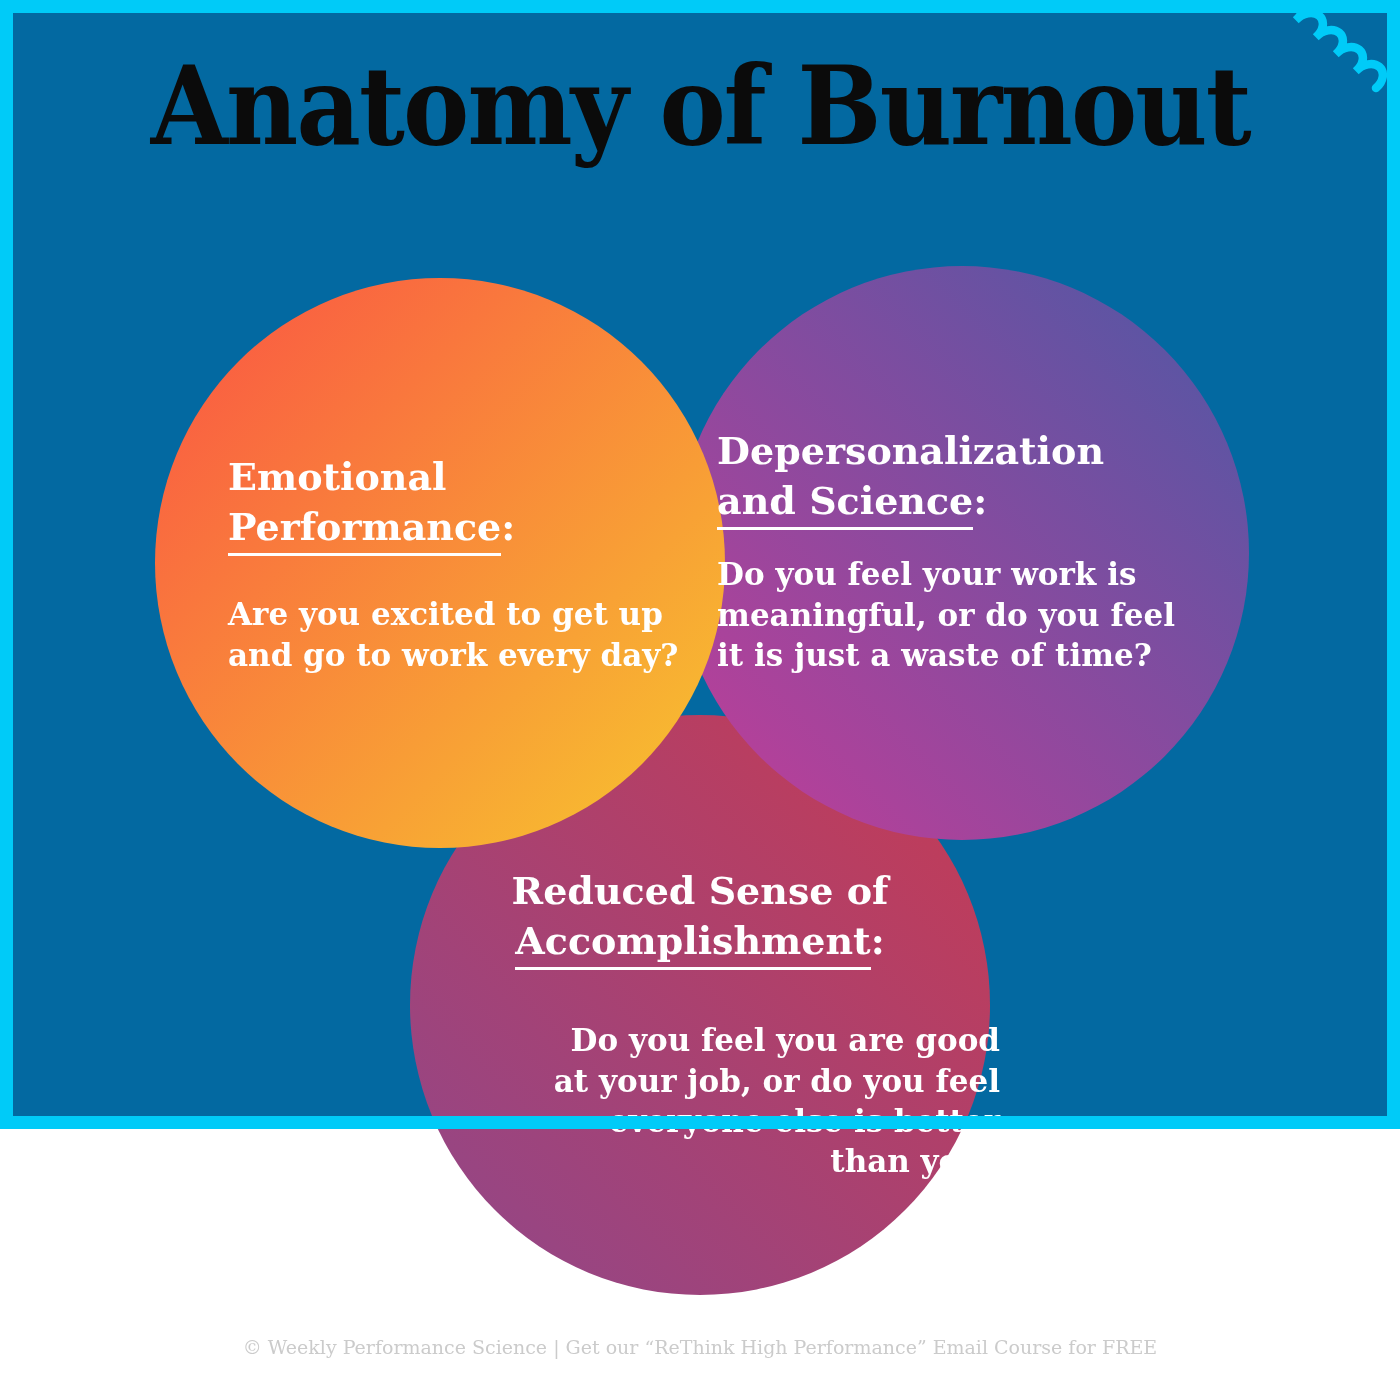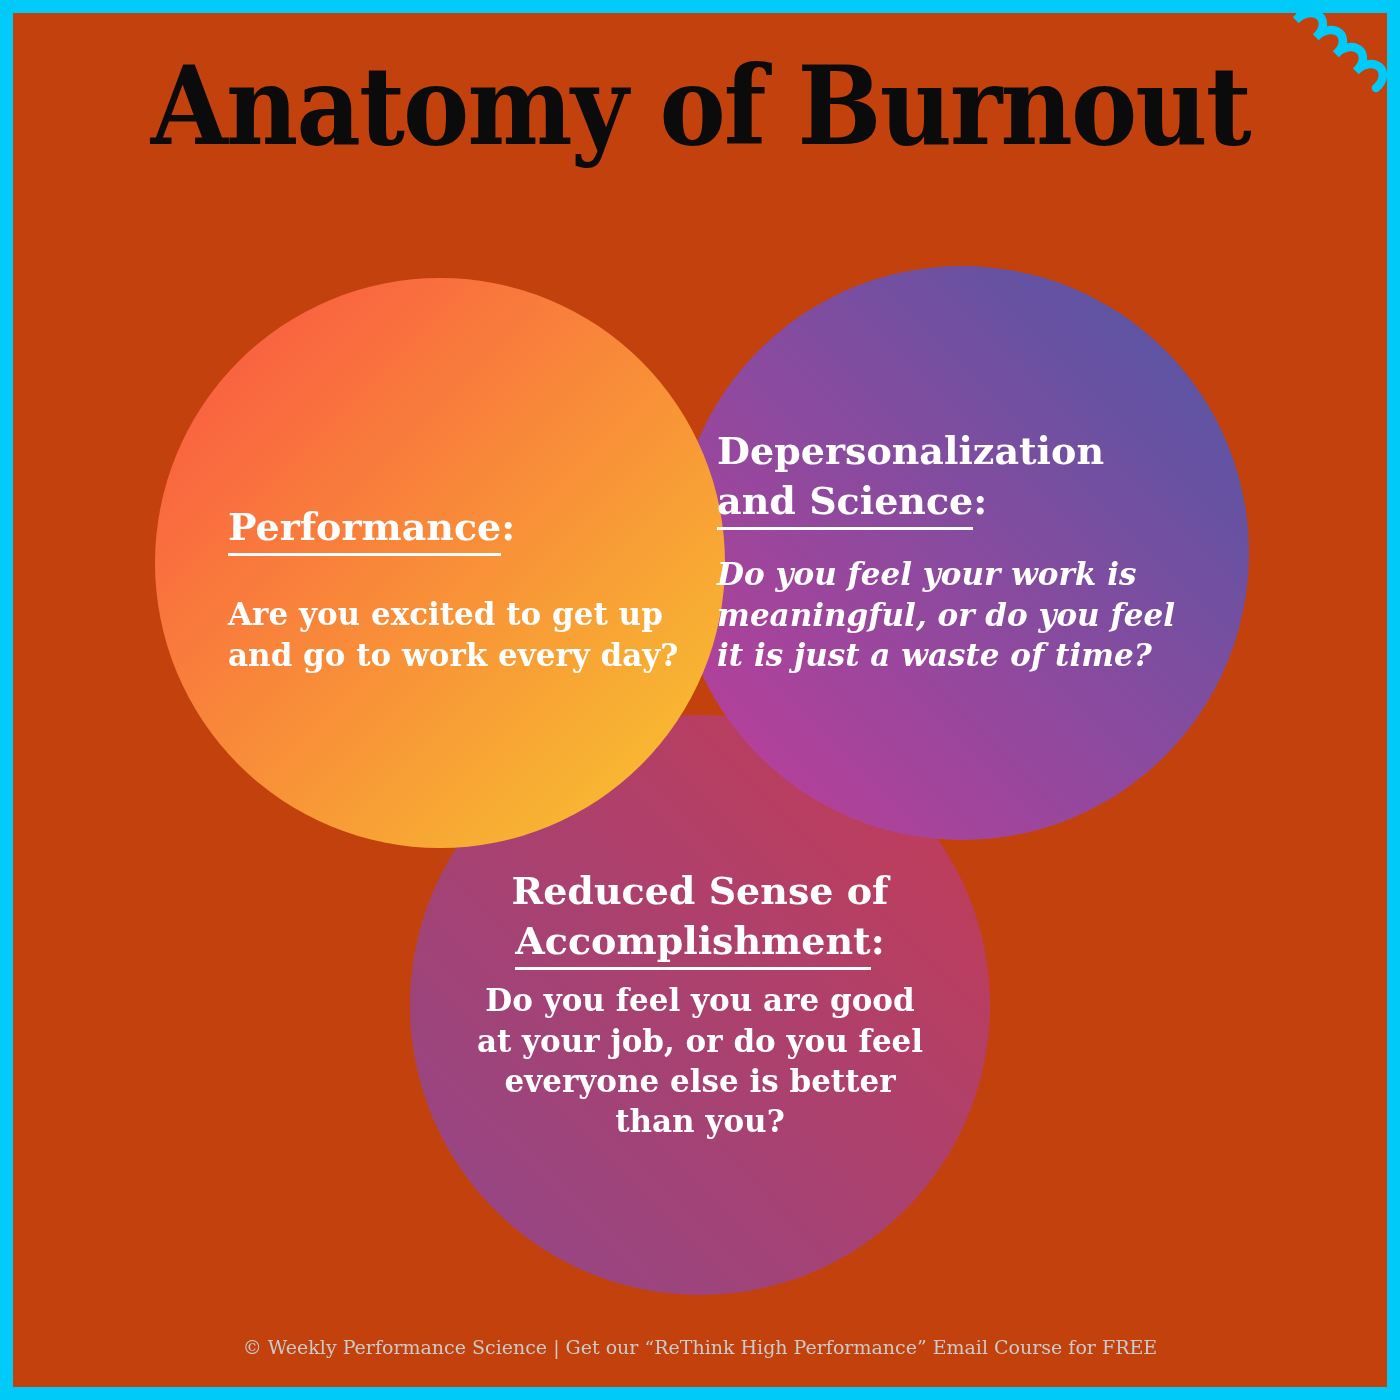--- a/index.html
+++ b/index.html
@@ -7,22 +7,22 @@
     padding: 0;
     width: 1400px;
     height: 1400px;
     background: #ffffff;
     overflow: hidden;
     font-family: "DejaVu Serif", "Liberation Serif", serif;
   }
   .canvas {
     position: relative;
     width: 1400px;
-    height: 1400px;
-    background: #c2410c;
+    height: 1129px;
+    background: #0369a1;
   }
   .border-frame {
     position: absolute;
     inset: 0;
     border: 13px solid #00CBF8;
     box-sizing: border-box;
     pointer-events: none;
     z-index: 20;
   }
   .spiral {
@@ -75,23 +75,23 @@
   }
   .circle-text .body {
     font-size: 31px;
     font-weight: 700;
     line-height: 1.3;
     white-space: pre-line;
   }
   .text-ee { left: 228px; top: 452px; text-align: left; }
   .text-ee .body { margin-top: 42px; }
   .text-dc { right: 225px; top: 426px; }
-  .text-dc .body { margin-top: 28px; font-style: italic; }
+  .text-dc .body { margin-top: 28px; }
   .text-ra { left: 400px; top: 866px; width: 600px; text-align: center; }
-  .text-ra .body { margin-top: 14px; }
+  .text-ra .body { margin-top: 54px; text-align: right; }
   .footer {
     position: absolute;
     top: 1336px;
     left: 0;
     width: 1400px;
     text-align: center;
     font-size: 19px;
     font-weight: 400;
     color: #CBCBCB;
     z-index: 5;
@@ -114,21 +114,21 @@
   </svg>
 
   <h1 class="title" style="color: rgb(11, 11, 11);"><span class="squeeze">Anatomy of Burnout</span></h1>
 
   <div class="circle circle-ra" style="background-image: linear-gradient(45deg, rgb(144, 71, 138), rgb(197, 59, 84));"></div>
   <div class="circle circle-dc" style="background-image: linear-gradient(45deg, rgb(195, 61, 152), rgb(77, 88, 165));"></div>
   <div class="circle circle-ee" style="background-image: linear-gradient(135deg, rgb(250, 82, 68), rgb(247, 199, 46));"></div>
 
   <div class="circle-text text-ee">
     <div class="heading">
-      <br>
+      <span>Emotional</span><br>
       <span class="underlined">Performance</span><span>:</span>
     </div>
     <div class="body">Are you excited to get up
 and go to work every day?</div>
   </div>
 
   <div class="circle-text text-dc">
     <div class="heading">
       <span>Depersonalization</span><br>
       <span class="underlined">and Science</span><span>:</span>

